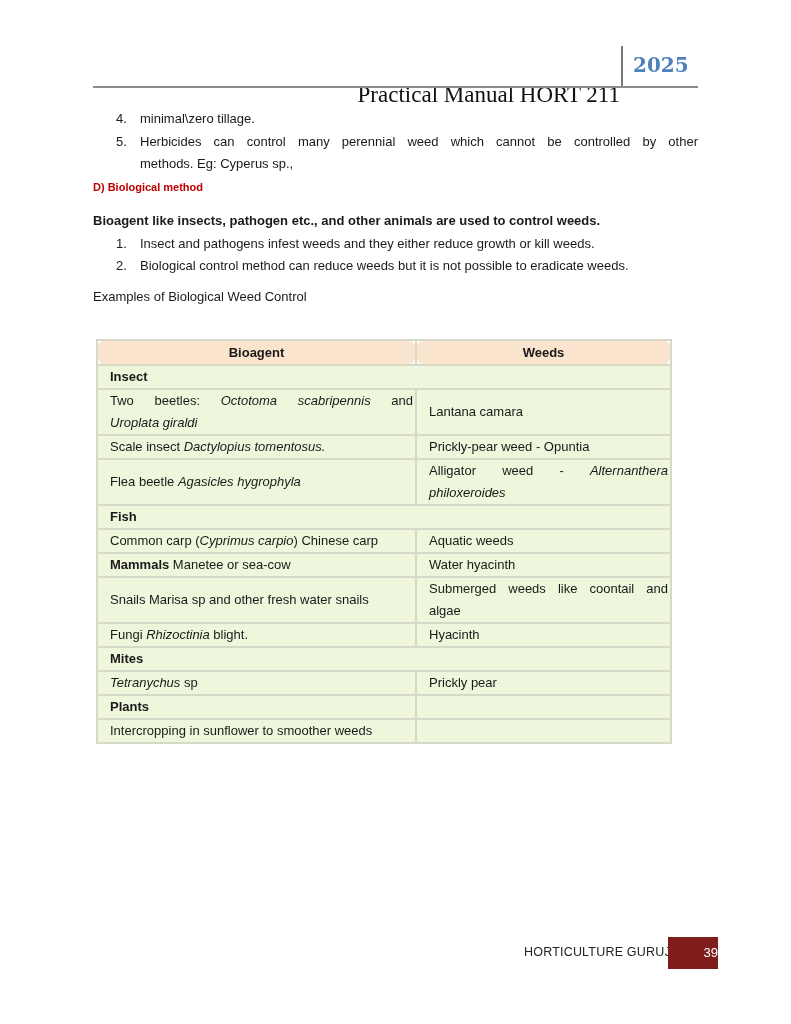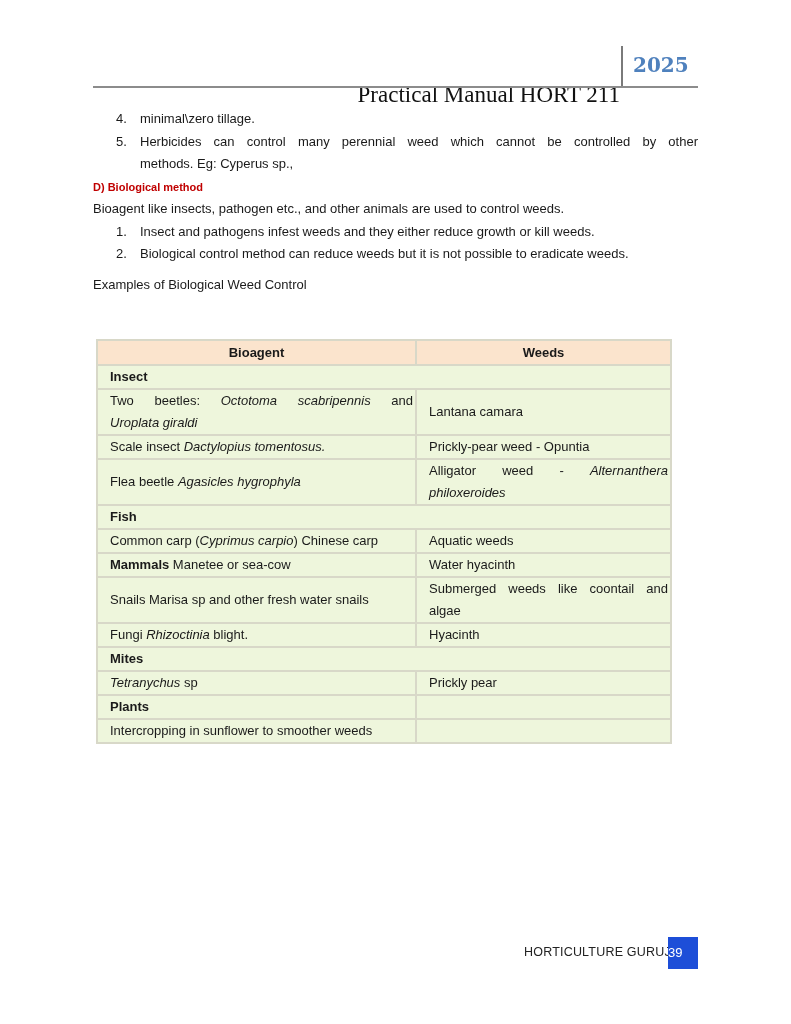--- a/index.html
+++ b/index.html
@@ -14,37 +14,37 @@
                  font-weight: bold; font-size: 20px; color: #4f81bd; }
   .header-rule { position: absolute; left: 0; top: 42px; width: 605px; height: 2px; background: #8c8c8c; }
 
   .content { position: absolute; left: 93px; top: 108px; width: 605px; font-size: 13px; line-height: 22.5px; }
   .olist { margin: 0; padding: 0; list-style: none; }
   .olist li { position: relative; padding-left: 47px; text-align: justify; }
   .olist li .num { position: absolute; left: 23px; top: 0; }
   .ws { word-spacing: 3px; }
 
   .section-heading { color: #c00000; font-weight: bold; font-size: 11px; }
-  .intro { font-weight: normal; }
+  .intro { font-weight: bold; margin-top: 12px; }
   .caption { margin-top: 8px; }
 
   table.bio { position: absolute; left: 96px; top: 339px; width: 576px; border-collapse: collapse;
               font-size: 13px; line-height: 22px; }
   table.bio td, table.bio th { border: 2px solid #d8d8c8; padding: 0 2px; vertical-align: middle; }
-  table.bio th { background: #fbe4cd; font-weight: bold; height: 23px; text-align: center; }
+  table.bio th { background: #fbe4cd; font-weight: bold; height: 23px; text-align: center; border-radius: 9px; }
   table.bio td { background: #eef6dc; padding-left: 12px; }
   table.bio td.c1 { width: 303px; text-align: justify; margin-left: 20px; }
   table.bio tr.cat td { font-weight: bold; height: 21px; }
   table.bio td i { font-style: italic; }
   .just { text-align: justify; text-align-last: justify; display: block; }
 
   .footer { position: absolute; left: 524px; top: 937px; height: 32px; }
   .footer-text { position: absolute; left: 0; top: 8px; font-size: 12.5px; color: #222; white-space: nowrap; letter-spacing: 0.2px; }
-  .page-badge { position: absolute; left: 144px; top: 0; width: 30px; height: 32px; background: #1d4ed8;
-                color: #fff; font-size: 13px; text-align: left; line-height: 32px; }
+  .page-badge { position: absolute; left: 144px; top: 0; width: 50px; height: 32px; background: #7f1d1d;
+                color: #fff; font-size: 13px; text-align: right; line-height: 32px; }
 </style>
 </head>
 <body>
 
 <div class="header">
   <div class="header-title">Practical Manual HORT 211</div>
   <div class="header-vbar"></div>
   <div class="header-year">2025</div>
   <div class="header-rule"></div>
 </div>

